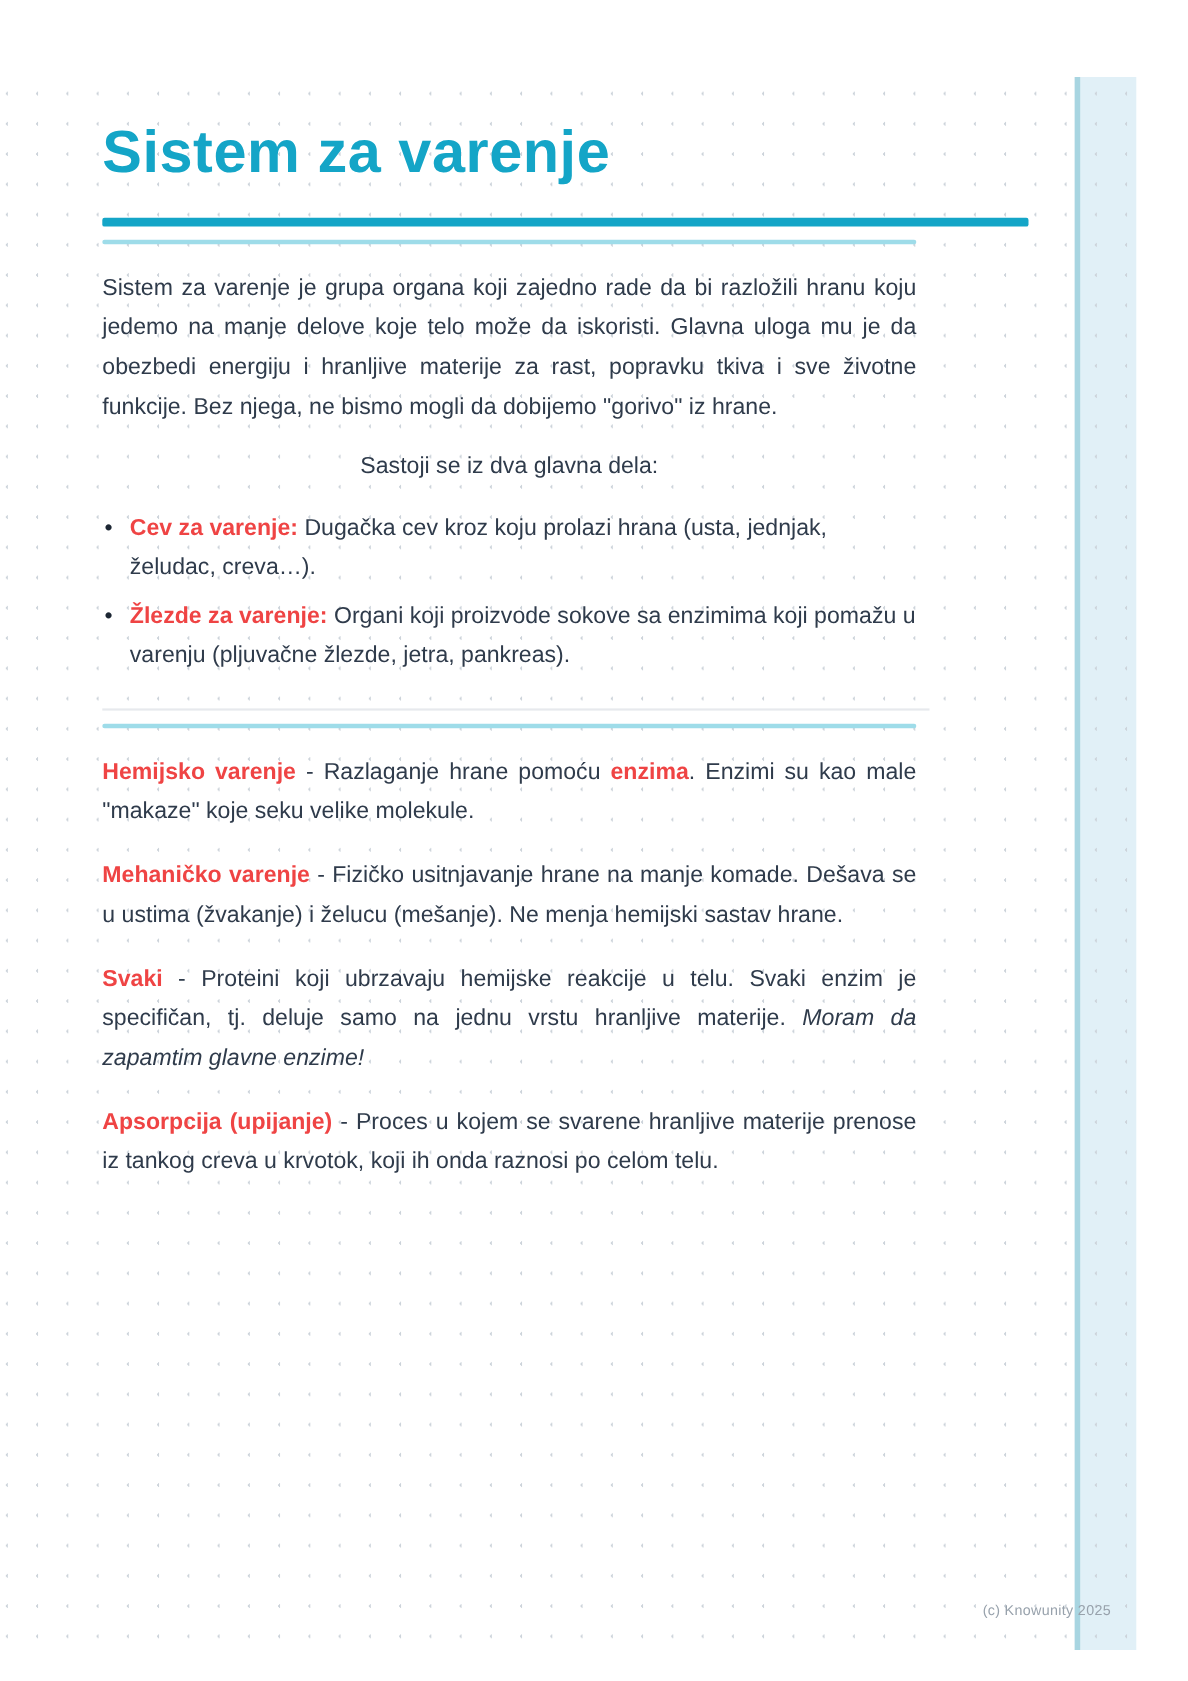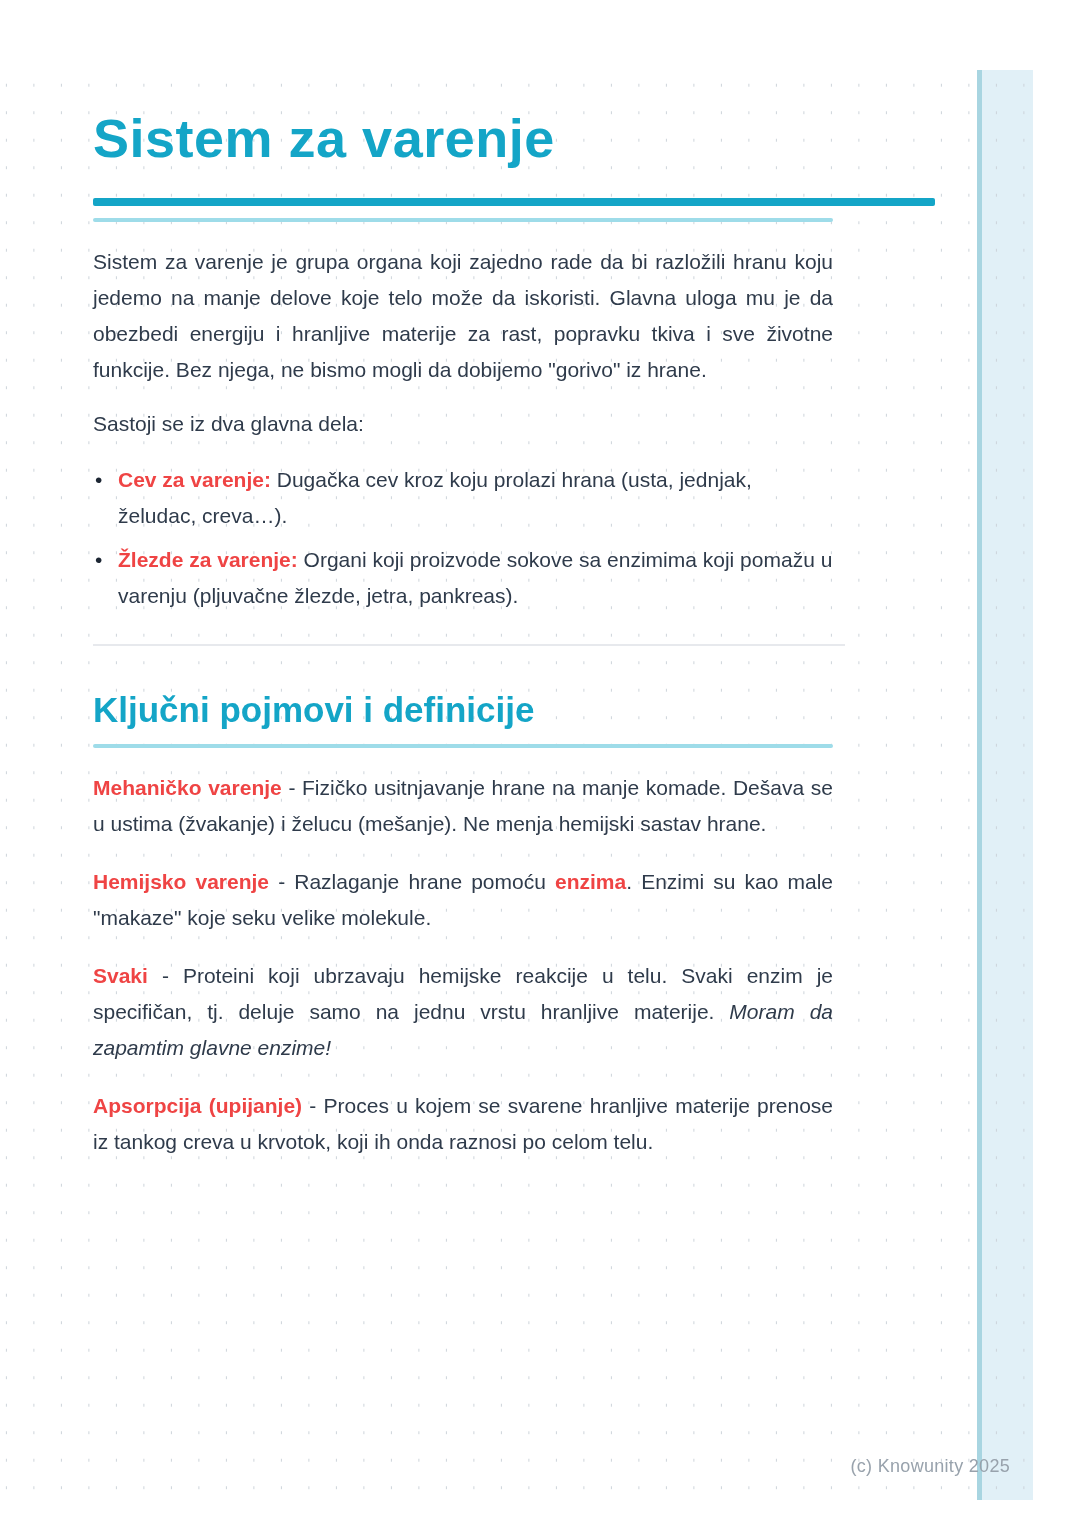--- a/index.html
+++ b/index.html
@@ -76,21 +76,21 @@
     background: #9edce9;
     border-radius: 2px;
   }
   p.para {
     margin: 22px 0 0 0;
     font-size: 21px;
     line-height: 36px;
     text-align: justify;
   }
   p.single {
-    text-align: left;
+    text-align: center;
     margin-top: 18px;
   }
   strong { color: #ef4444; font-weight: 700; }
   em { font-style: italic; }
   ul.parts {
     list-style: none;
     margin: 20px 0 0 0;
     padding: 0;
   }
   ul.parts li {
@@ -113,21 +113,21 @@
     width: 752px;
     height: 2px;
     margin-top: 30px;
     background: #e7e9ed;
   }
   .watermark {
     position: absolute;
     top: 1434px;
     right: 70px;
     z-index: 4;
-    font-size: 18px;
+    font-size: 13px;
     color: #98a2ac;
     letter-spacing: 0.3px;
   }
 </style>
 </head>
 <body>
 
 <div class="page">
 
   <div class="stripe"></div>
@@ -147,27 +147,26 @@
 
       <ul class="parts">
         <li><strong>Cev za varenje:</strong><span> Dugačka cev kroz koju prolazi hrana (usta, jednjak, želudac, creva…).</span></li>
         <li><strong>Žlezde za varenje:</strong><span> Organi koji proizvode sokove sa enzimima koji pomažu u varenju (pljuvačne žlezde, jetra, pankreas).</span></li>
       </ul>
 
       <div class="divider"></div>
     </section>
 
     <section>
-      <h2>Ključni pojmovi i definicije</h2>
       <div class="h2-rule"></div>
 
 
+      <p class="para"><strong>Hemijsko varenje</strong><span> - Razlaganje hrane pomoću </span><strong>enzima</strong><span>. Enzimi su kao male "makaze" koje seku velike molekule.</span></p>
+
       <p class="para"><strong>Mehaničko varenje</strong><span> - Fizičko usitnjavanje hrane na manje komade. Dešava se u ustima (žvakanje) i želucu (mešanje). Ne menja hemijski sastav hrane.</span></p>
-
-      <p class="para"><strong>Hemijsko varenje</strong><span> - Razlaganje hrane pomoću </span><strong>enzima</strong><span>. Enzimi su kao male "makaze" koje seku velike molekule.</span></p>
 
       <p class="para"><strong>Svaki</strong><span> - Proteini koji ubrzavaju hemijske reakcije u telu. Svaki enzim je specifičan, tj. deluje samo na jednu vrstu hranljive materije. </span><em>Moram da zapamtim glavne enzime!</em></p>
 
       <p class="para"><strong>Apsorpcija (upijanje)</strong><span> - Proces u kojem se svarene hranljive materije prenose iz tankog creva u krvotok, koji ih onda raznosi po celom telu.</span></p>
     </section>
 
   </div>
 
   <div class="watermark">(c) Knowunity 2025</div>
 

